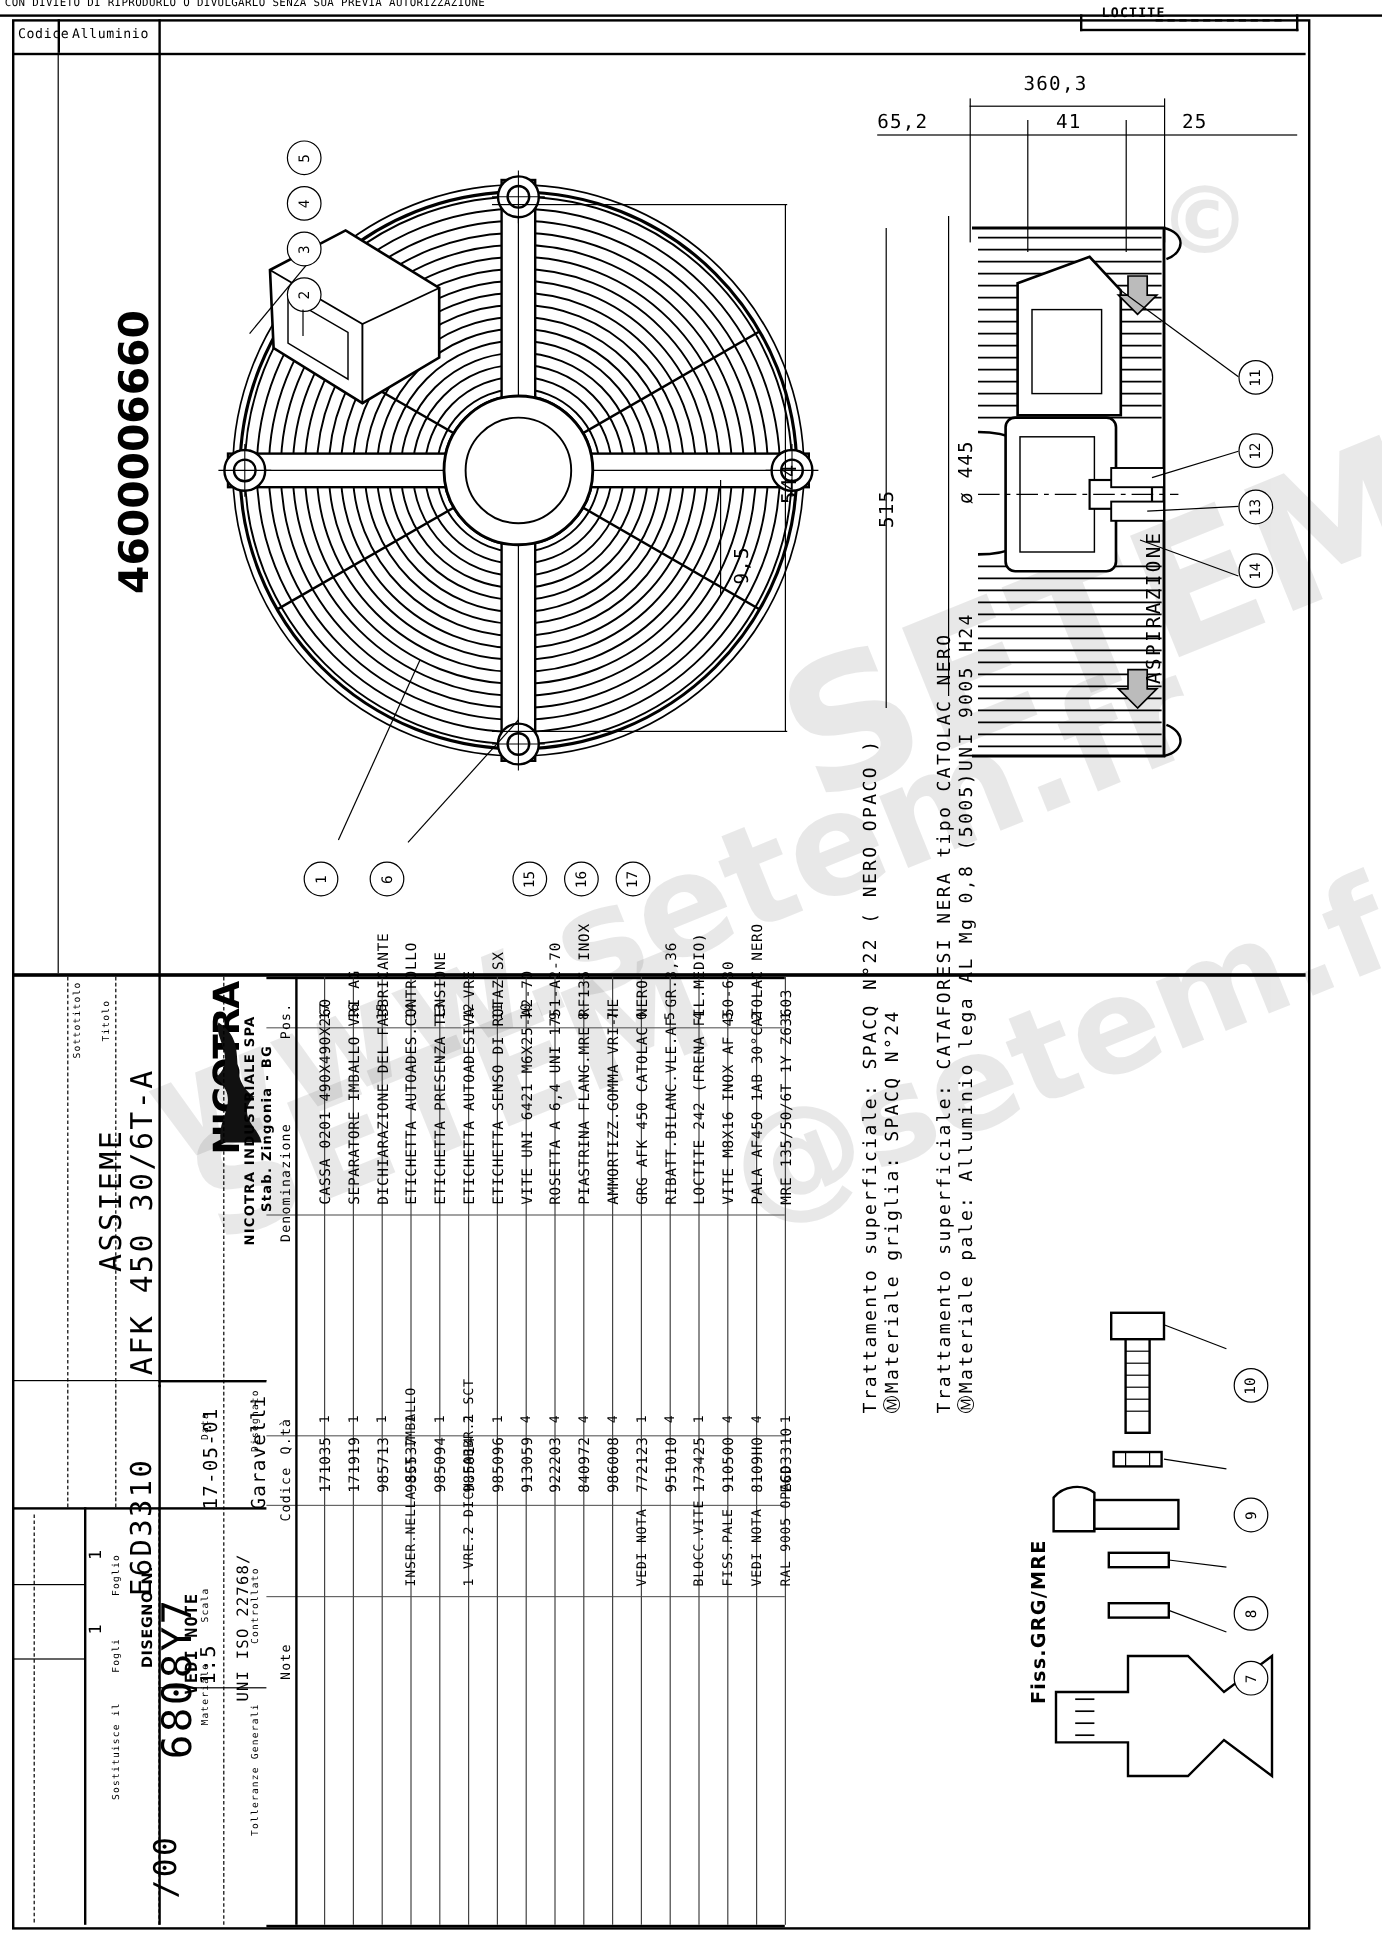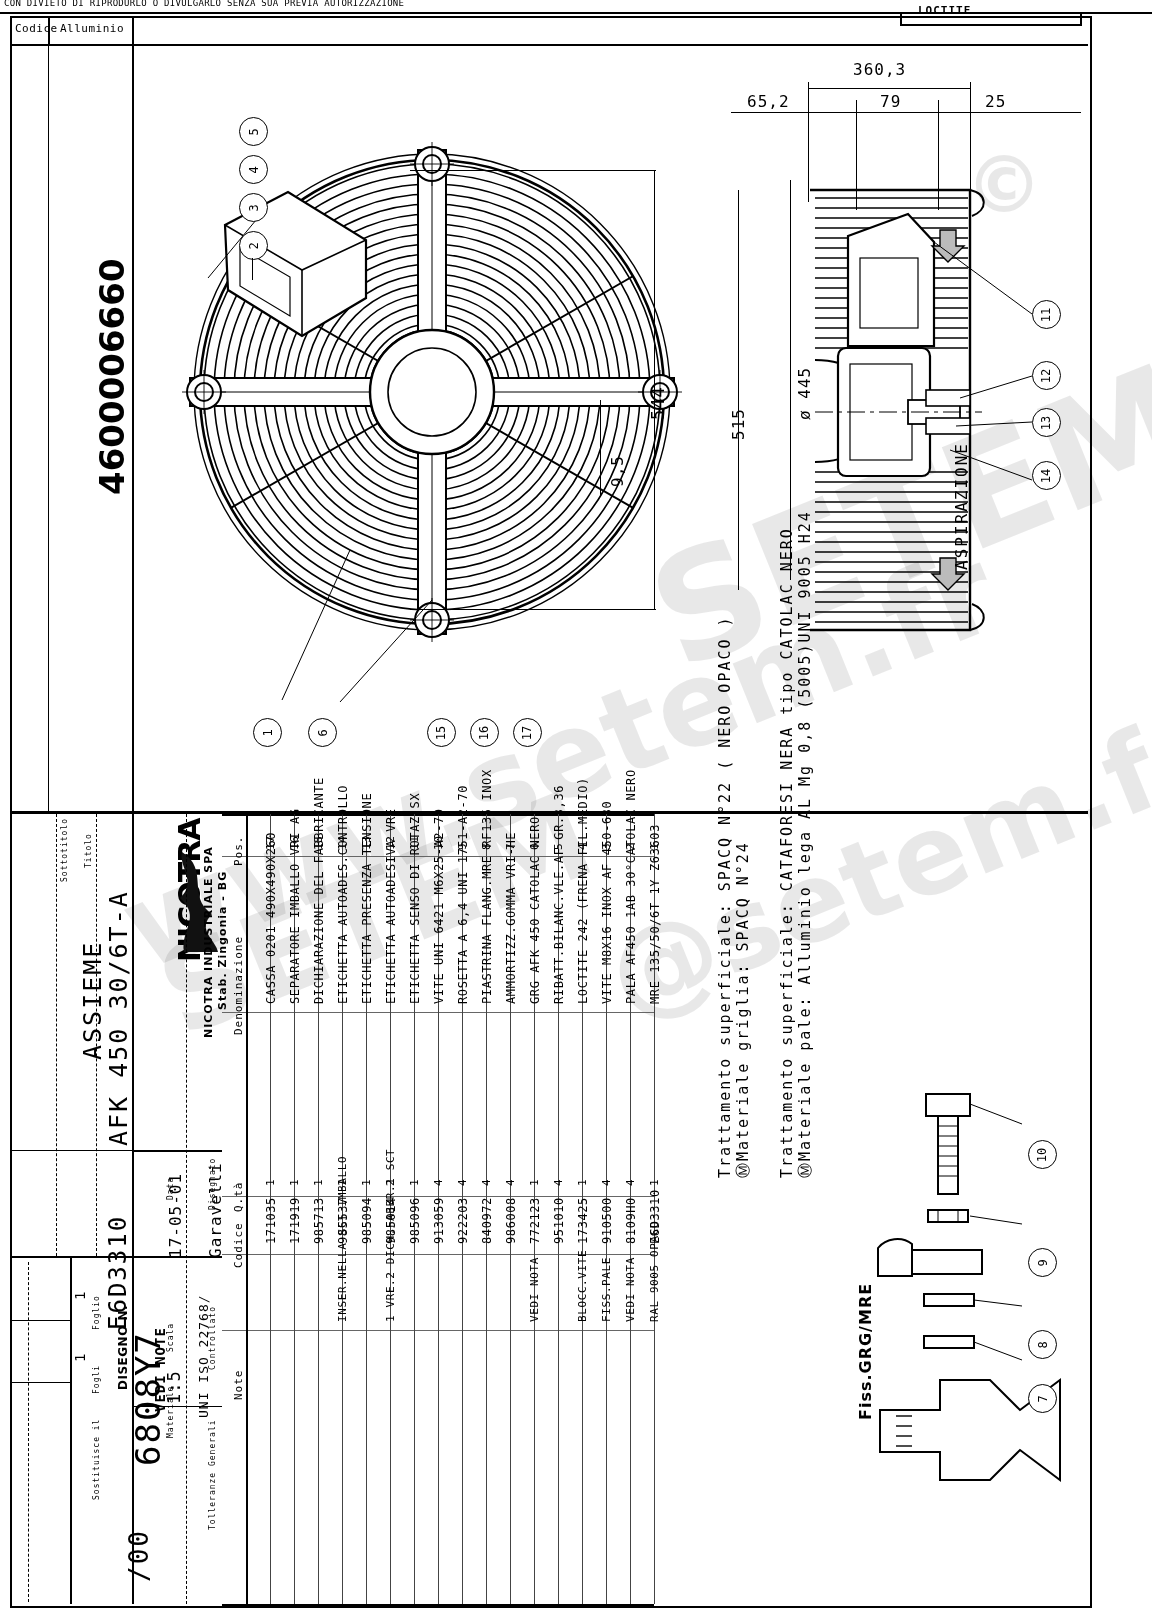--- a/index.html
+++ b/index.html
@@ -266,22 +266,22 @@
   </svg>
 
   <div class="ln h1px" style="left:731px;top:112px;width:350px;height:1px;"></div>
   <div class="ln v1px" style="left:808px;top:82px;width:1px;height:120px;"></div>
   <div class="ln v1px" style="left:856px;top:100px;width:1px;height:110px;"></div>
   <div class="ln v1px" style="left:938px;top:100px;width:1px;height:110px;"></div>
   <div class="ln v1px" style="left:970px;top:82px;width:1px;height:120px;"></div>
   <div class="ln h1px" style="left:808px;top:88px;width:162px;height:1px;"></div>
 
   <div class="txt" style="left:853px;top:60px;font-size:16px;letter-spacing:1px;">360,3</div>
-  <div class="txt" style="left:747px;top:92px;font-size:16px;letter-spacing:1px;">65,2</div>
-  <div class="txt" style="left:880px;top:92px;font-size:16px;letter-spacing:1px;">79</div>
+  <div class="txt" style="left:731px;top:92px;font-size:16px;letter-spacing:1px;">65,2</div>
+  <div class="txt" style="left:880px;top:92px;font-size:16px;letter-spacing:1px;">41</div>
   <div class="txt" style="left:985px;top:92px;font-size:16px;letter-spacing:1px;">25</div>
 
   <div class="ln v1px" style="left:790px;top:180px;width:1px;height:400px;"></div>
   <div class="ln v1px" style="left:738px;top:190px;width:1px;height:400px;"></div>
   <div class="txt rot90" style="left:795px;top:420px;font-size:16px;letter-spacing:1px;">ø 445</div>
   <div class="txt rot90" style="left:729px;top:440px;font-size:16px;letter-spacing:1px;">515</div>
 
   <div class="balloon" style="left:1032px;top:300px;">
     <span>11</span>
     </div>

